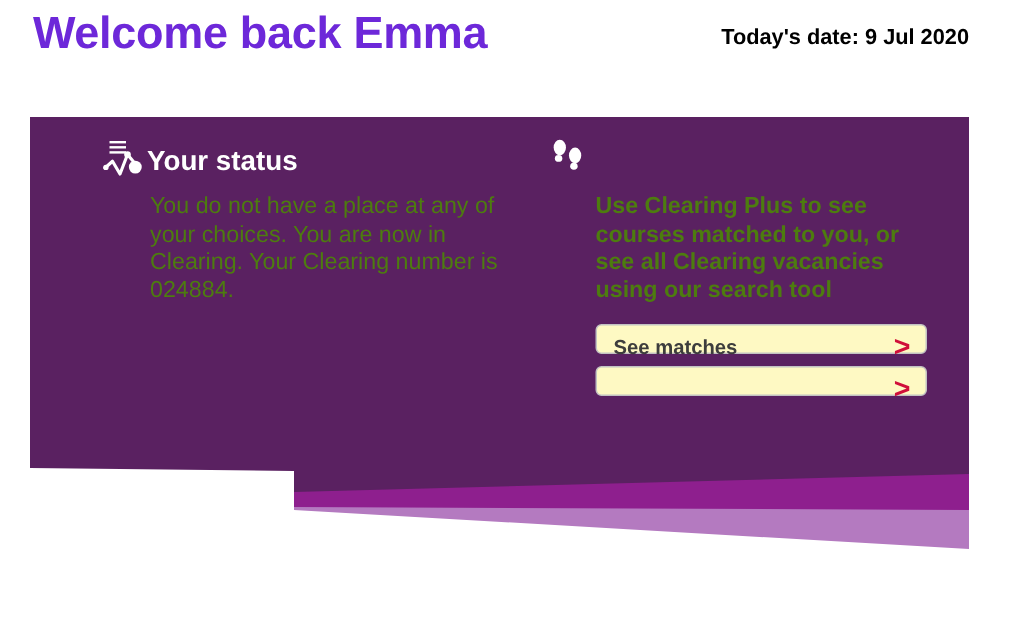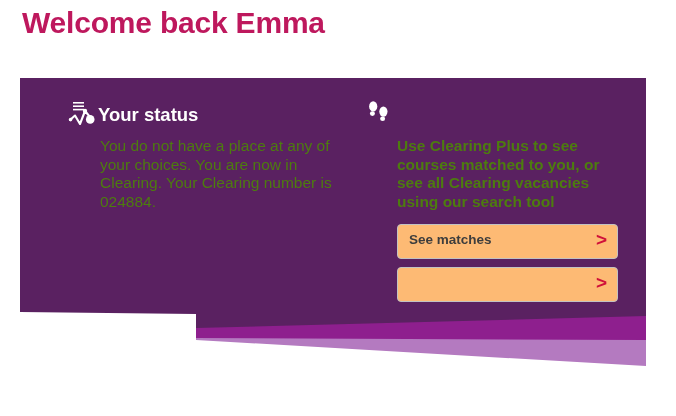--- a/index.html
+++ b/index.html
@@ -22,21 +22,21 @@
     left: 0; top: 0;
     width: 676px;
     height: 64px;
   }
   #page-title {
     position: absolute;
     left: 22px;
     top: 6px;
     font-size: 30px;
     font-weight: bold;
-    color: #be185d;
+    color: #6d28d9;
     letter-spacing: -0.2px;
     white-space: nowrap;
   }
   #today-date {
     position: absolute;
     right: 30px;
     top: 17px;
     font-size: 14.5px;
     font-weight: bold;
     color: #000000;
@@ -52,21 +52,21 @@
     height: 310px;
   }
   #card-shapes {
     position: absolute;
     left: 0; top: 0;
     width: 626px;
     height: 310px;
   }
   #card-content {
     position: absolute;
-    left: 0; top: 8px;
+    left: 0; top: 0;
     width: 626px;
     height: 240px;
   }
 
   
   .col {
     position: absolute;
     top: 0;
   }
   #col-status { left: 48px; width: 270px; }
@@ -110,23 +110,23 @@
   #btn-group {
     margin-top: 13px;
     margin-left: 32px;
     width: 221px;
   }
   .action-btn {
     position: relative;
     display: block;
     box-sizing: border-box;
     width: 221px;
-    height: 35px;
+    height: 20px;
     margin-bottom: 8px;
-    background: #fdba74;
+    background: #fef9c3;
     border: 1px solid #c2c2c2;
     border-radius: 4px;
     cursor: pointer;
     padding: 0;
     text-align: center;
     font-family: "Liberation Sans", sans-serif;
   }
   .action-btn .btn-label {
     position: absolute;
     left: 11px;
@@ -144,20 +144,21 @@
     font-weight: bold;
     color: #d0103a;
     line-height: 24px;
   }
 </style>
 </head>
 <body>
 
 <div id="header">
   <div id="page-title">Welcome back Emma</div>
+  <div id="today-date">Today's date: 9 Jul 2020</div>
 </div>
 
 <div id="card">
 
   <svg id="card-shapes" viewBox="0 0 626 310" preserveAspectRatio="none">
 
     <path d="M 176 250 L 626 238 L 626 288 L 176 262 Z" fill="#b47ac0"></path>
 
     <path d="M 176 248 L 626 226 L 626 262 L 176 260 Z" fill="#8e1f8e"></path>
 

